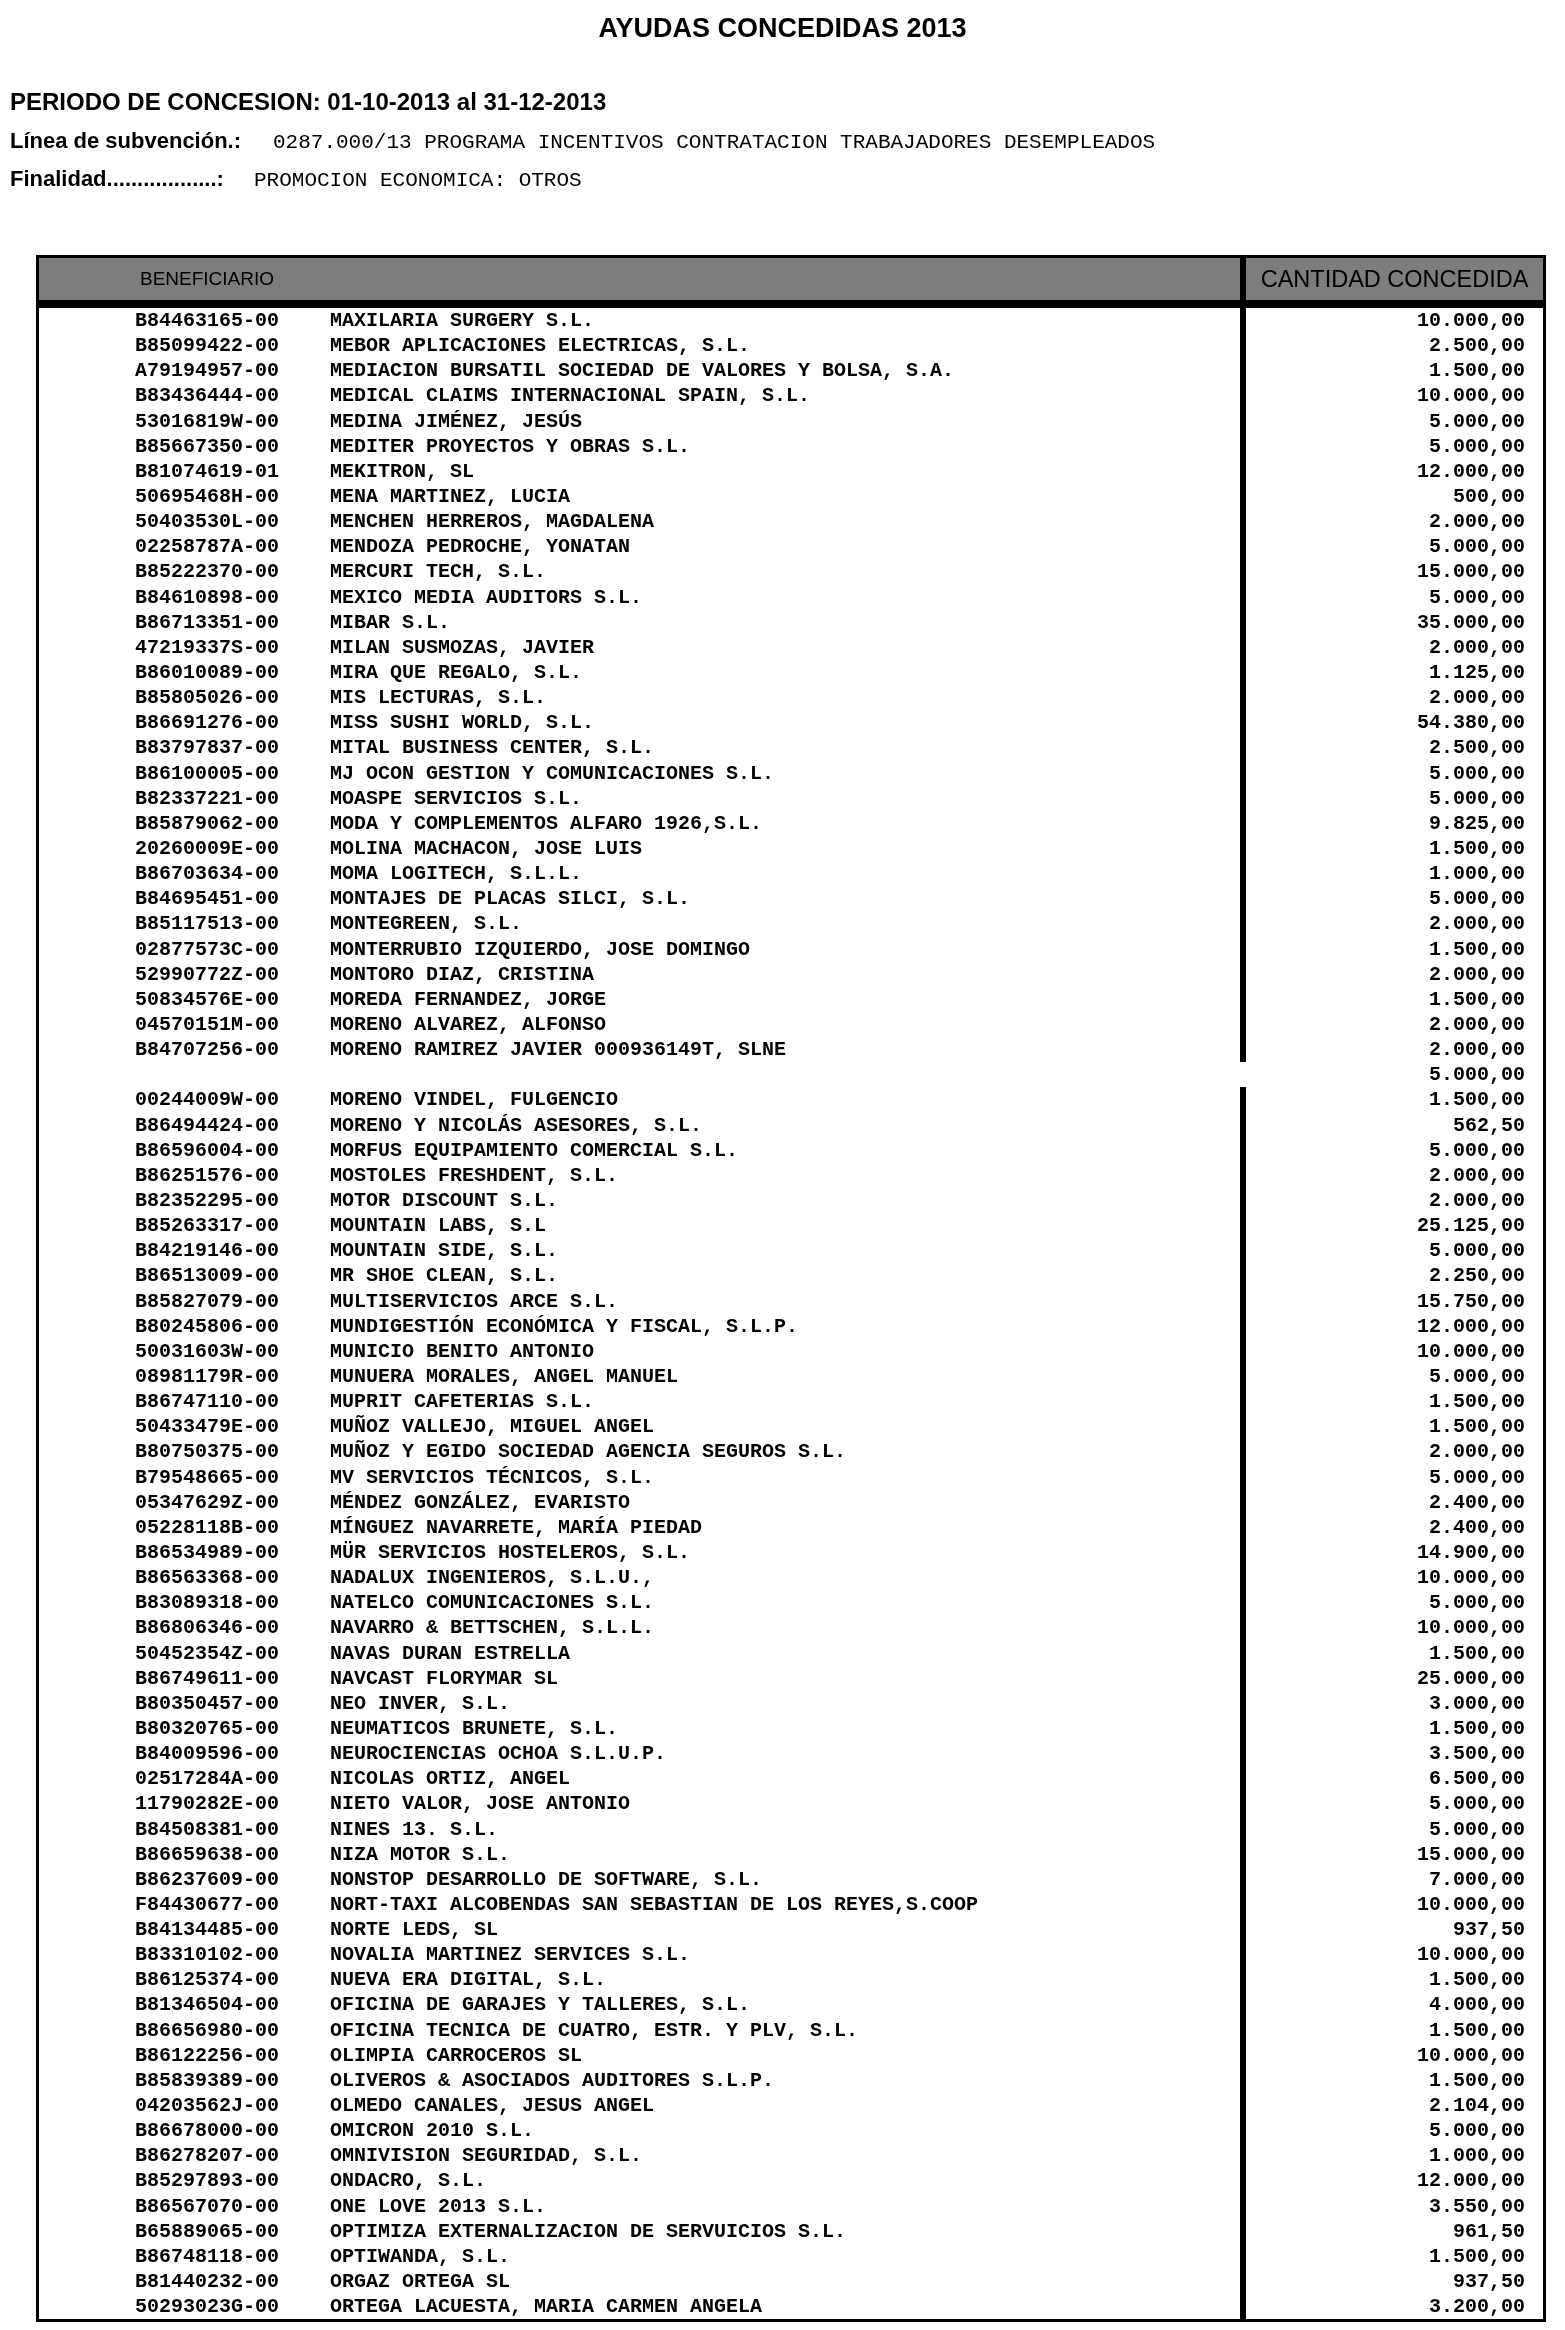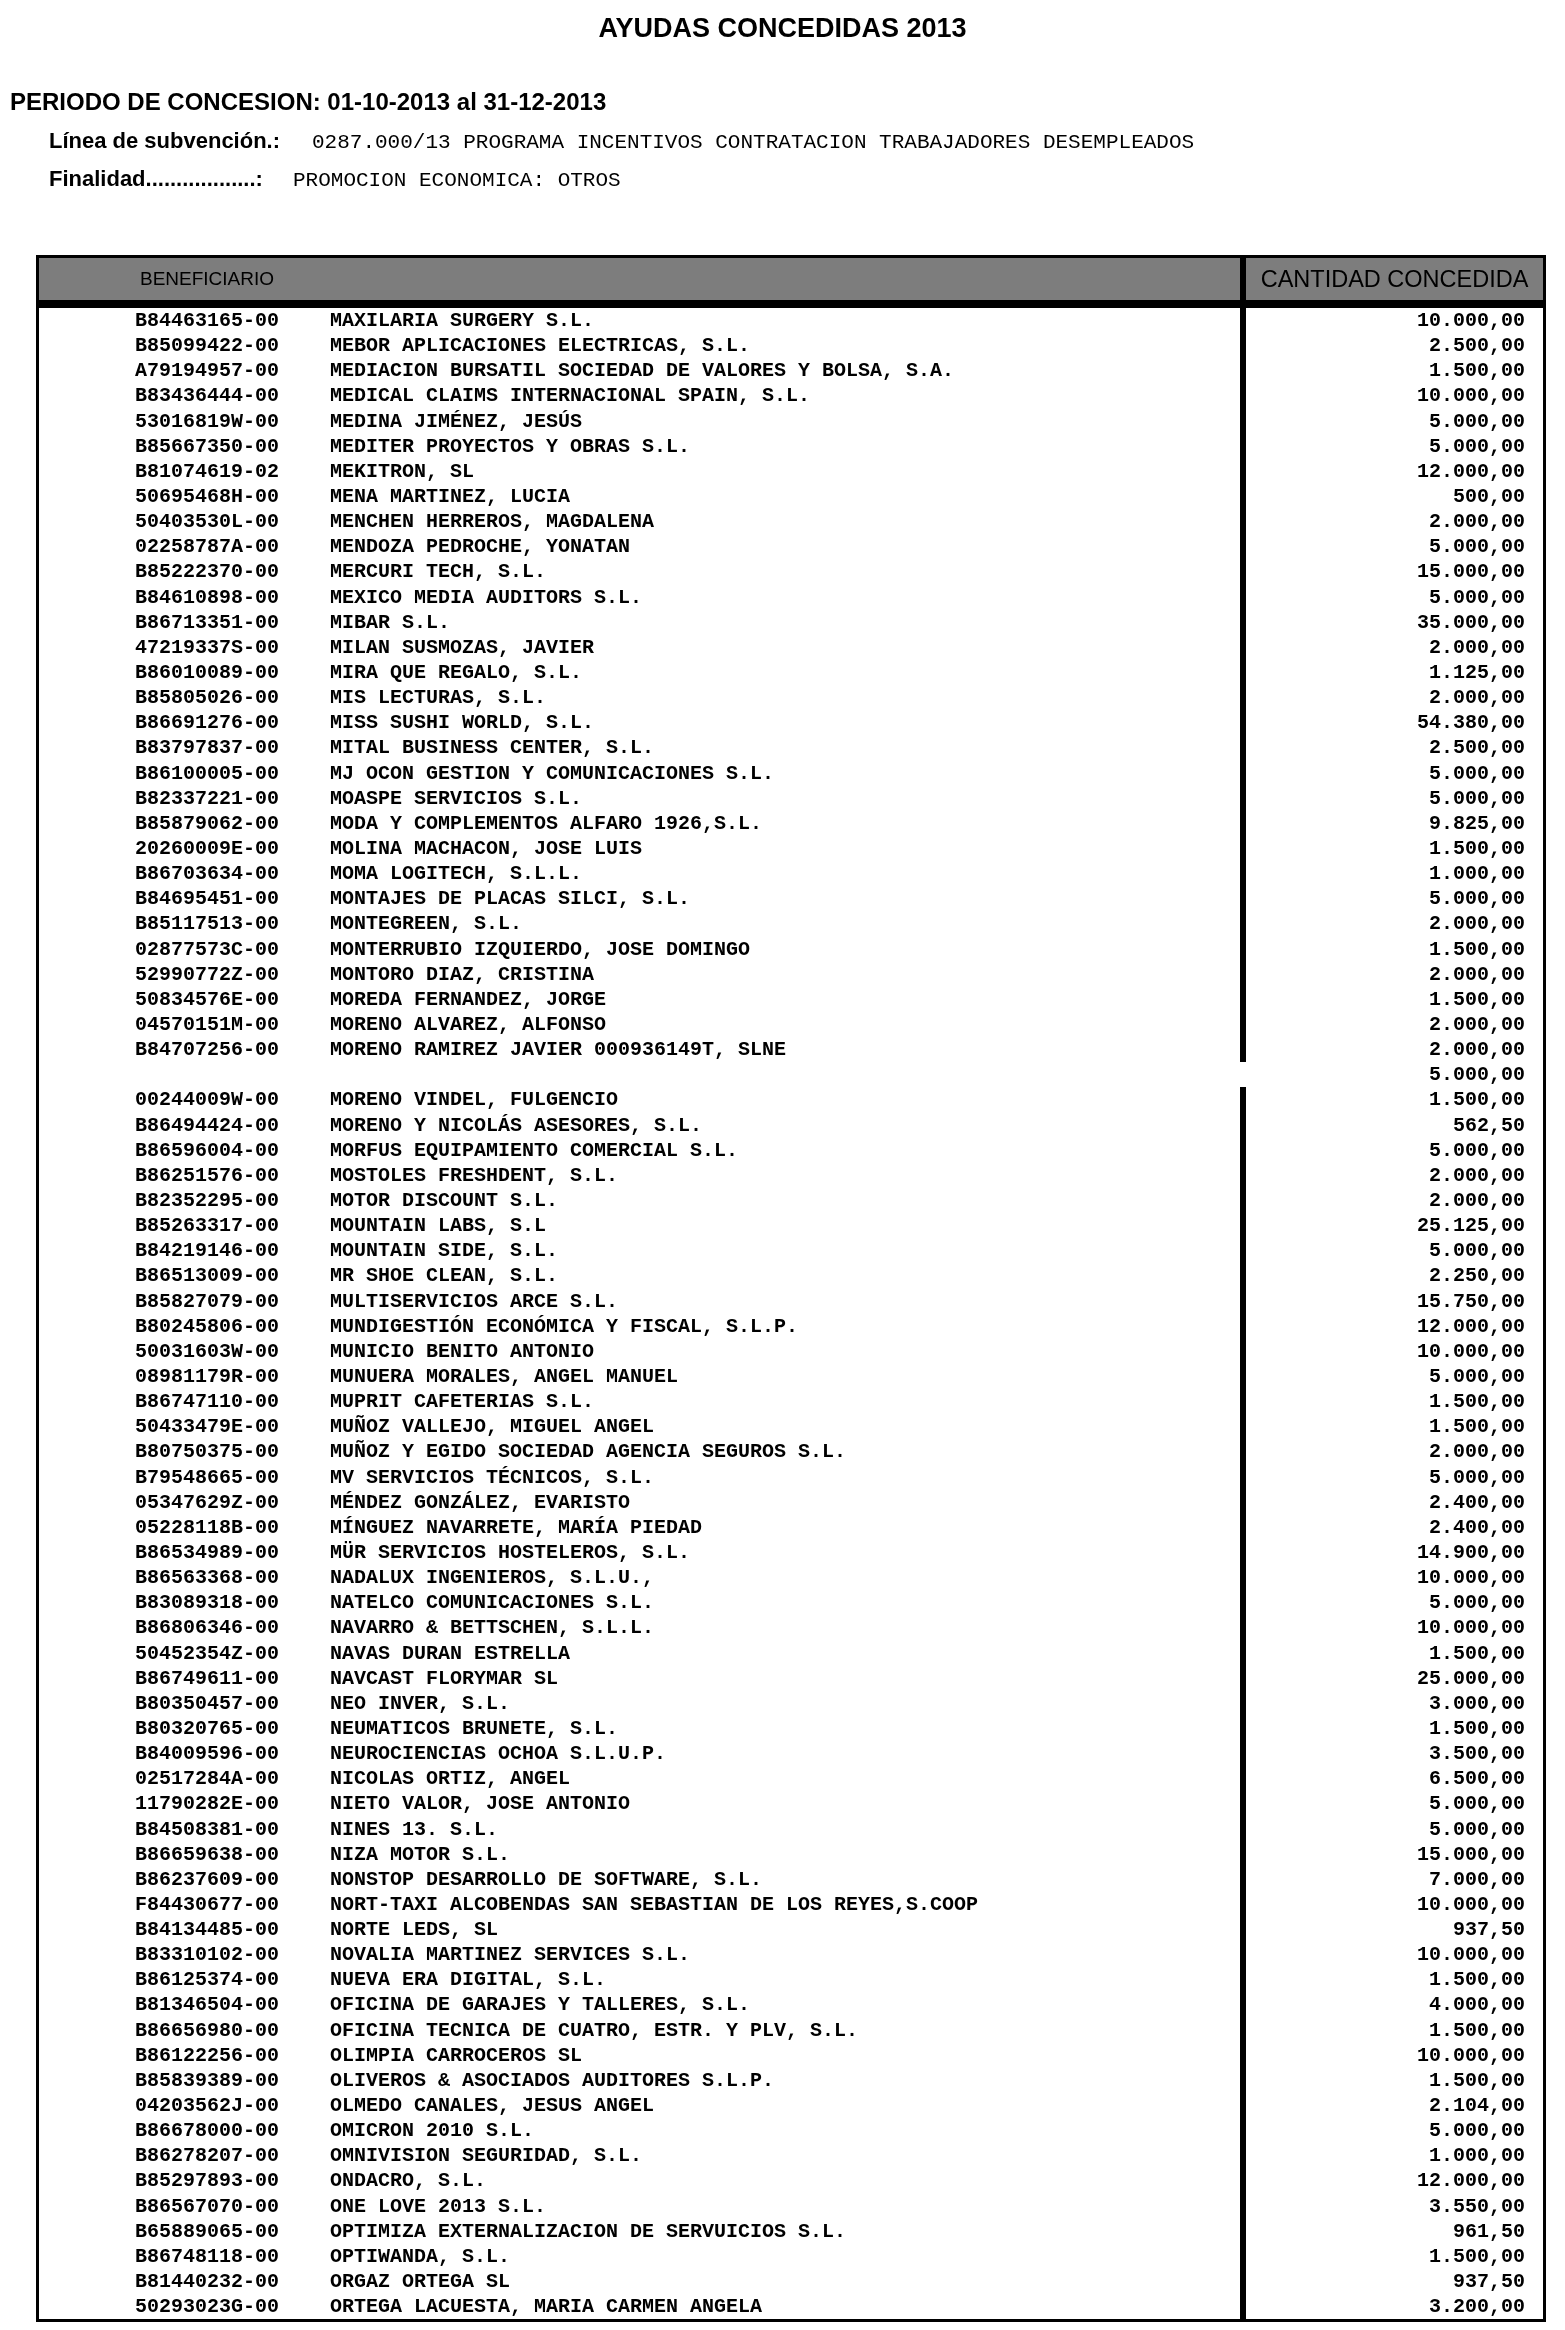--- a/index.html
+++ b/index.html
@@ -20,21 +20,21 @@
     font-size:27px;
     font-weight:bold;
     letter-spacing:0;
   }
   .periodo-line {
     position:absolute;
     top:88px; left:10px;
     font-size:24px;
     font-weight:bold;
   }
-  .meta-line { position:absolute; left:10px; white-space:nowrap;margin-left:39px; }
+  .meta-line { position:absolute; left:10px; white-space:nowrap; }
   .meta-line.linea { top:128px; }
   .meta-line.finalidad { top:166px; }
   .meta-label {
     display:inline-block;
     font-size:22px;
     font-weight:bold;
     vertical-align:baseline;
   }
   .meta-label.w-linea { width:263px; }
   .meta-label.w-fin { width:244px; }
@@ -168,21 +168,21 @@
         </div>
         <div class="trow">
           <div class="cell-ben">
             <span class="rid">B85667350-00</span>
             <span class="rname">MEDITER PROYECTOS Y OBRAS S.L.</span>
           </div>
           <div class="cell-amt">5.000,00</div>
         </div>
         <div class="trow">
           <div class="cell-ben">
-            <span class="rid">B81074619-02</span>
+            <span class="rid">B81074619-01</span>
             <span class="rname">MEKITRON, SL</span>
           </div>
           <div class="cell-amt">12.000,00</div>
         </div>
         <div class="trow">
           <div class="cell-ben">
             <span class="rid">50695468H-00</span>
             <span class="rname">MENA MARTINEZ, LUCIA</span>
           </div>
           <div class="cell-amt">500,00</div>

